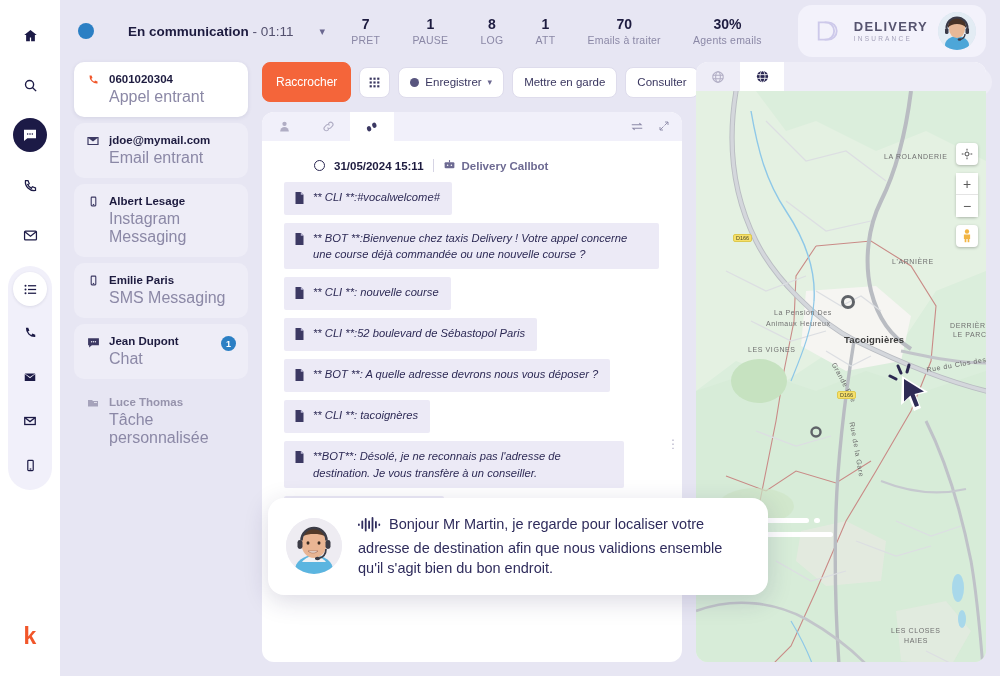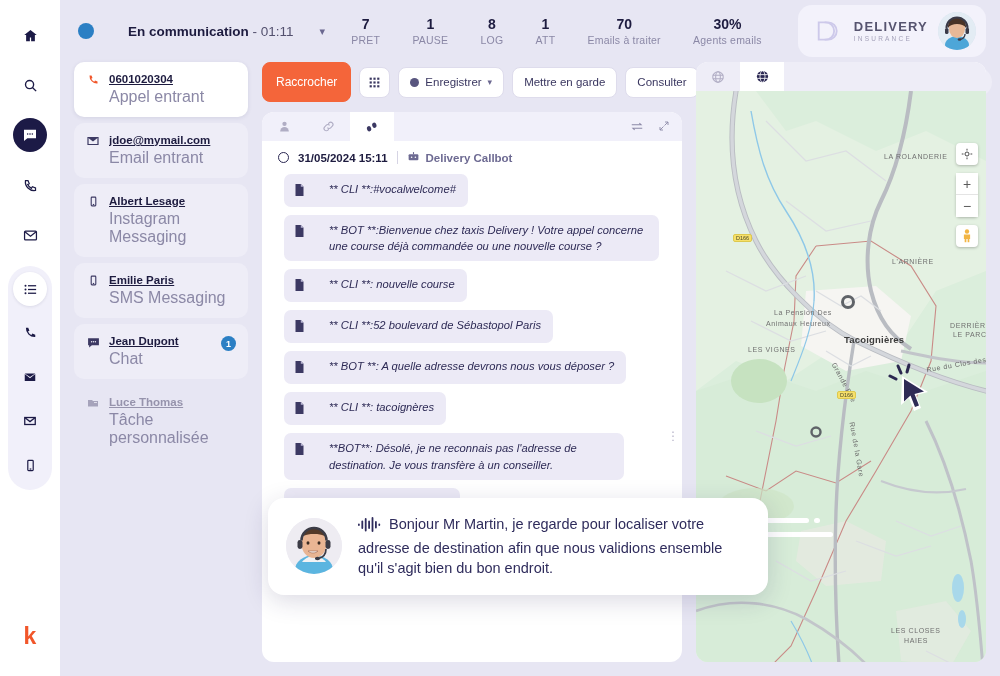--- a/index.html
+++ b/index.html
@@ -78,21 +78,21 @@
   .contacts { width: 174px; flex-shrink: 0; display: flex; flex-direction: column; gap: 6px; }
   .contact {
     border-radius: 10px; padding: 11px 12px; background: #eeedf7; cursor: pointer;
     display: flex; align-items: flex-start; gap: 9px;
   }
   .contact.sel { background: #ffffff; box-shadow: 0 1px 4px rgba(40,35,90,.10); }
   .contact.muted { background: transparent; }
   .contact .ci { width: 14px; flex-shrink: 0; display:flex; align-items:center; justify-content:center; padding-top:1px; color:#3c3963; }
   .contact.muted .ci { color: #a6a3bb; }
   .contact .ctext { flex: 1; min-width: 0; }
-  .contact .cname { font-size: 11.5px; font-weight: bold; color: #1d1b3f; white-space: nowrap; overflow: hidden; text-overflow: ellipsis; text-decoration: underline; }
+  .contact .cname { font-size: 11.5px; font-weight: bold; color: #1d1b3f; white-space: nowrap; overflow: hidden; text-overflow: ellipsis; }
   .contact.muted .cname { color: #9693ac; }
   .contact .csub { font-size: 16px; color: #8b88a6; margin-top: 3px; }
   .badge {
     width: 15px; height: 15px; border-radius: 50%; background: #2b7fc4; color: #fff;
     font-size: 9px; font-weight: bold; display: flex; align-items: center; justify-content: center;
     flex-shrink: 0; margin-top: 1px;
   }
 
   
   .center { flex: 1; display: flex; flex-direction: column; min-width: 0; }
@@ -123,31 +123,31 @@
   .tabrow { display: flex; align-items: center; background: #f1f0fa; height: 29px; flex-shrink: 0; }
   .tab {
     width: 44px; height: 29px; display: flex; align-items: center; justify-content: center;
     color: #b0adc4; cursor: pointer;
   }
   .tab.active { background: #ffffff; color: #3c3963; }
   .tabrow .spacer { flex: 1; }
   .tabrow .tiny { color: #8b88a6; padding-right: 12px; display:flex; gap:14px; }
 
   .convhead {
-    display: flex; align-items: center; gap: 9px; padding: 10px 16px 8px 16px; flex-shrink: 0;
+    display: flex; align-items: center; gap: 9px; padding: 18px 16px 8px 16px; flex-shrink: 0; margin-left: 36px;
   }
   .circ { width: 11px; height: 11px; border-radius: 50%; border: 1.5px solid #2a2752; }
   .convdate { font-size: 11.5px; font-weight: bold; color: #1d1b3f; }
   .vbar { width: 1px; height: 13px; background: #d6d4e4; }
   .convsrc { font-size: 11.5px; font-weight: bold; color: #6d6a92; display: flex; align-items: center; gap: 6px; }
 
   .msgs { flex: 1; overflow: hidden; padding: 2px 18px 10px 22px; position: relative; }
   .msg {
-    background: #eceaf6; border-radius: 7px; padding: 7px 12px 7px 10px; margin-bottom: 8px;
-    display: flex; gap: 24px; align-items: flex-start; width: fit-content; max-width: 375px;
+    background: #eceaf6; border-radius: 2px; padding: 7px 12px 7px 10px; margin-bottom: 8px;
+    display: flex; gap: 8px; align-items: flex-start; width: fit-content; max-width: 375px;
   }
   .msg .mi { flex-shrink: 0; padding-top: 1px; }
   .msg .mt {
     font-size: 11.2px; font-style: italic; color: #2d2a55; line-height: 1.45;
   }
   .dots-handle { position: absolute; right: 3px; top: 262px; color: #b6b3c9; font-size: 12px; letter-spacing: 0; line-height: 5px; }
 
   
   .bubble {
     position: absolute; left: 268px; top: 498px; width: 500px;

